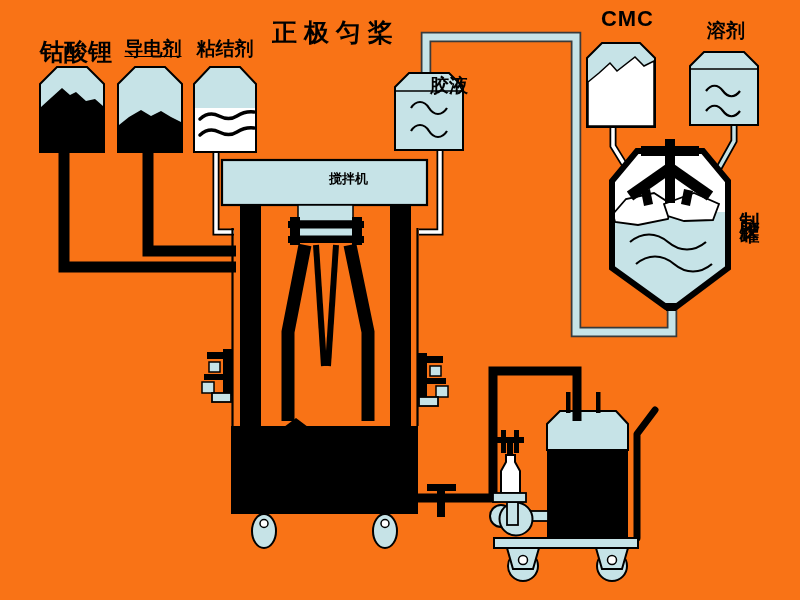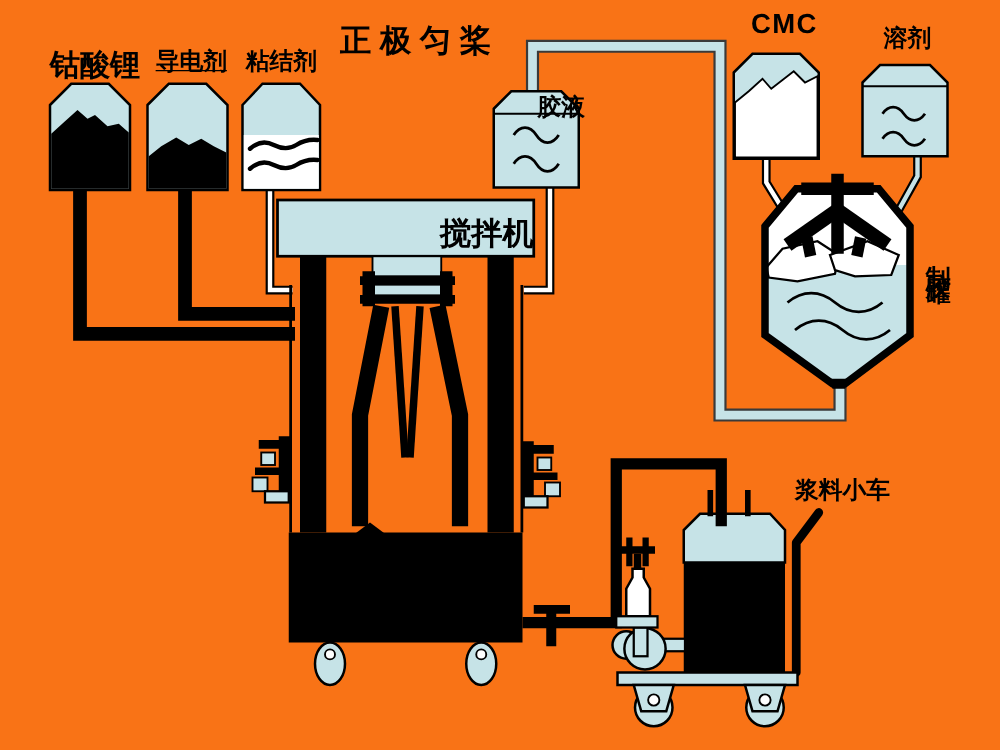--- a/index.html
+++ b/index.html
@@ -8,21 +8,21 @@
   #art{position:absolute;left:0;top:0;}
   .lbl{position:absolute;color:#000;font-weight:600;white-space:nowrap;}
   .title{left:256px;top:16px;width:160px;text-align:center;font-size:25px;font-weight:700;letter-spacing:7px;}
   .l-licoo{left:30px;top:36px;width:92px;text-align:center;font-size:24px;}
   .l-cond{left:107px;top:36px;width:92px;text-align:center;font-size:19px;text-decoration:underline;}
   .l-bind{left:179px;top:36px;width:92px;text-align:center;font-size:19px;}
   .l-glue{left:430px;top:45px;font-size:19px;margin-top:28px;}
   .l-cmc{left:590px;top:6px;width:64px;text-align:right;font-size:22px;
          font-family:"Liberation Sans","DejaVu Sans",sans-serif;font-weight:600;letter-spacing:1px;}
   .l-solv{left:698px;top:18px;width:56px;text-align:center;font-size:19px;}
-  .l-mixer{left:222px;top:170px;width:205px;text-align:right;font-size:25px;}
+  .l-mixer{left:222px;top:170px;width:205px;text-align:center;font-size:13px;padding-left:24px;}
   .l-gtank{left:737px;top:196px;font-size:20px;writing-mode:vertical-rl;text-orientation:upright;letter-spacing:6px;}
   .l-cart{left:624px;top:379px;width:100px;text-align:center;font-size:19px;}
 </style>
 </head>
 <body>
 
 <div id="stage">
 
 <svg id="art" width="800" height="600" viewBox="0 0 800 600">
   <defs>
@@ -187,14 +187,13 @@
 
   <div class="lbl title">正极匀桨</div>
   <div class="lbl l-licoo">钴酸锂</div>
   <div class="lbl l-cond">导电剂</div>
   <div class="lbl l-bind">粘结剂</div>
   <div class="lbl l-glue">胶液</div>
   <div class="lbl l-cmc">CMC</div>
   <div class="lbl l-solv">溶剂</div>
   <div class="lbl l-mixer">搅拌机</div>
   <div class="lbl l-gtank">制胶罐</div>
-  <div class="lbl l-cart">浆料小车</div>
 </div>
 
 </body></html>

